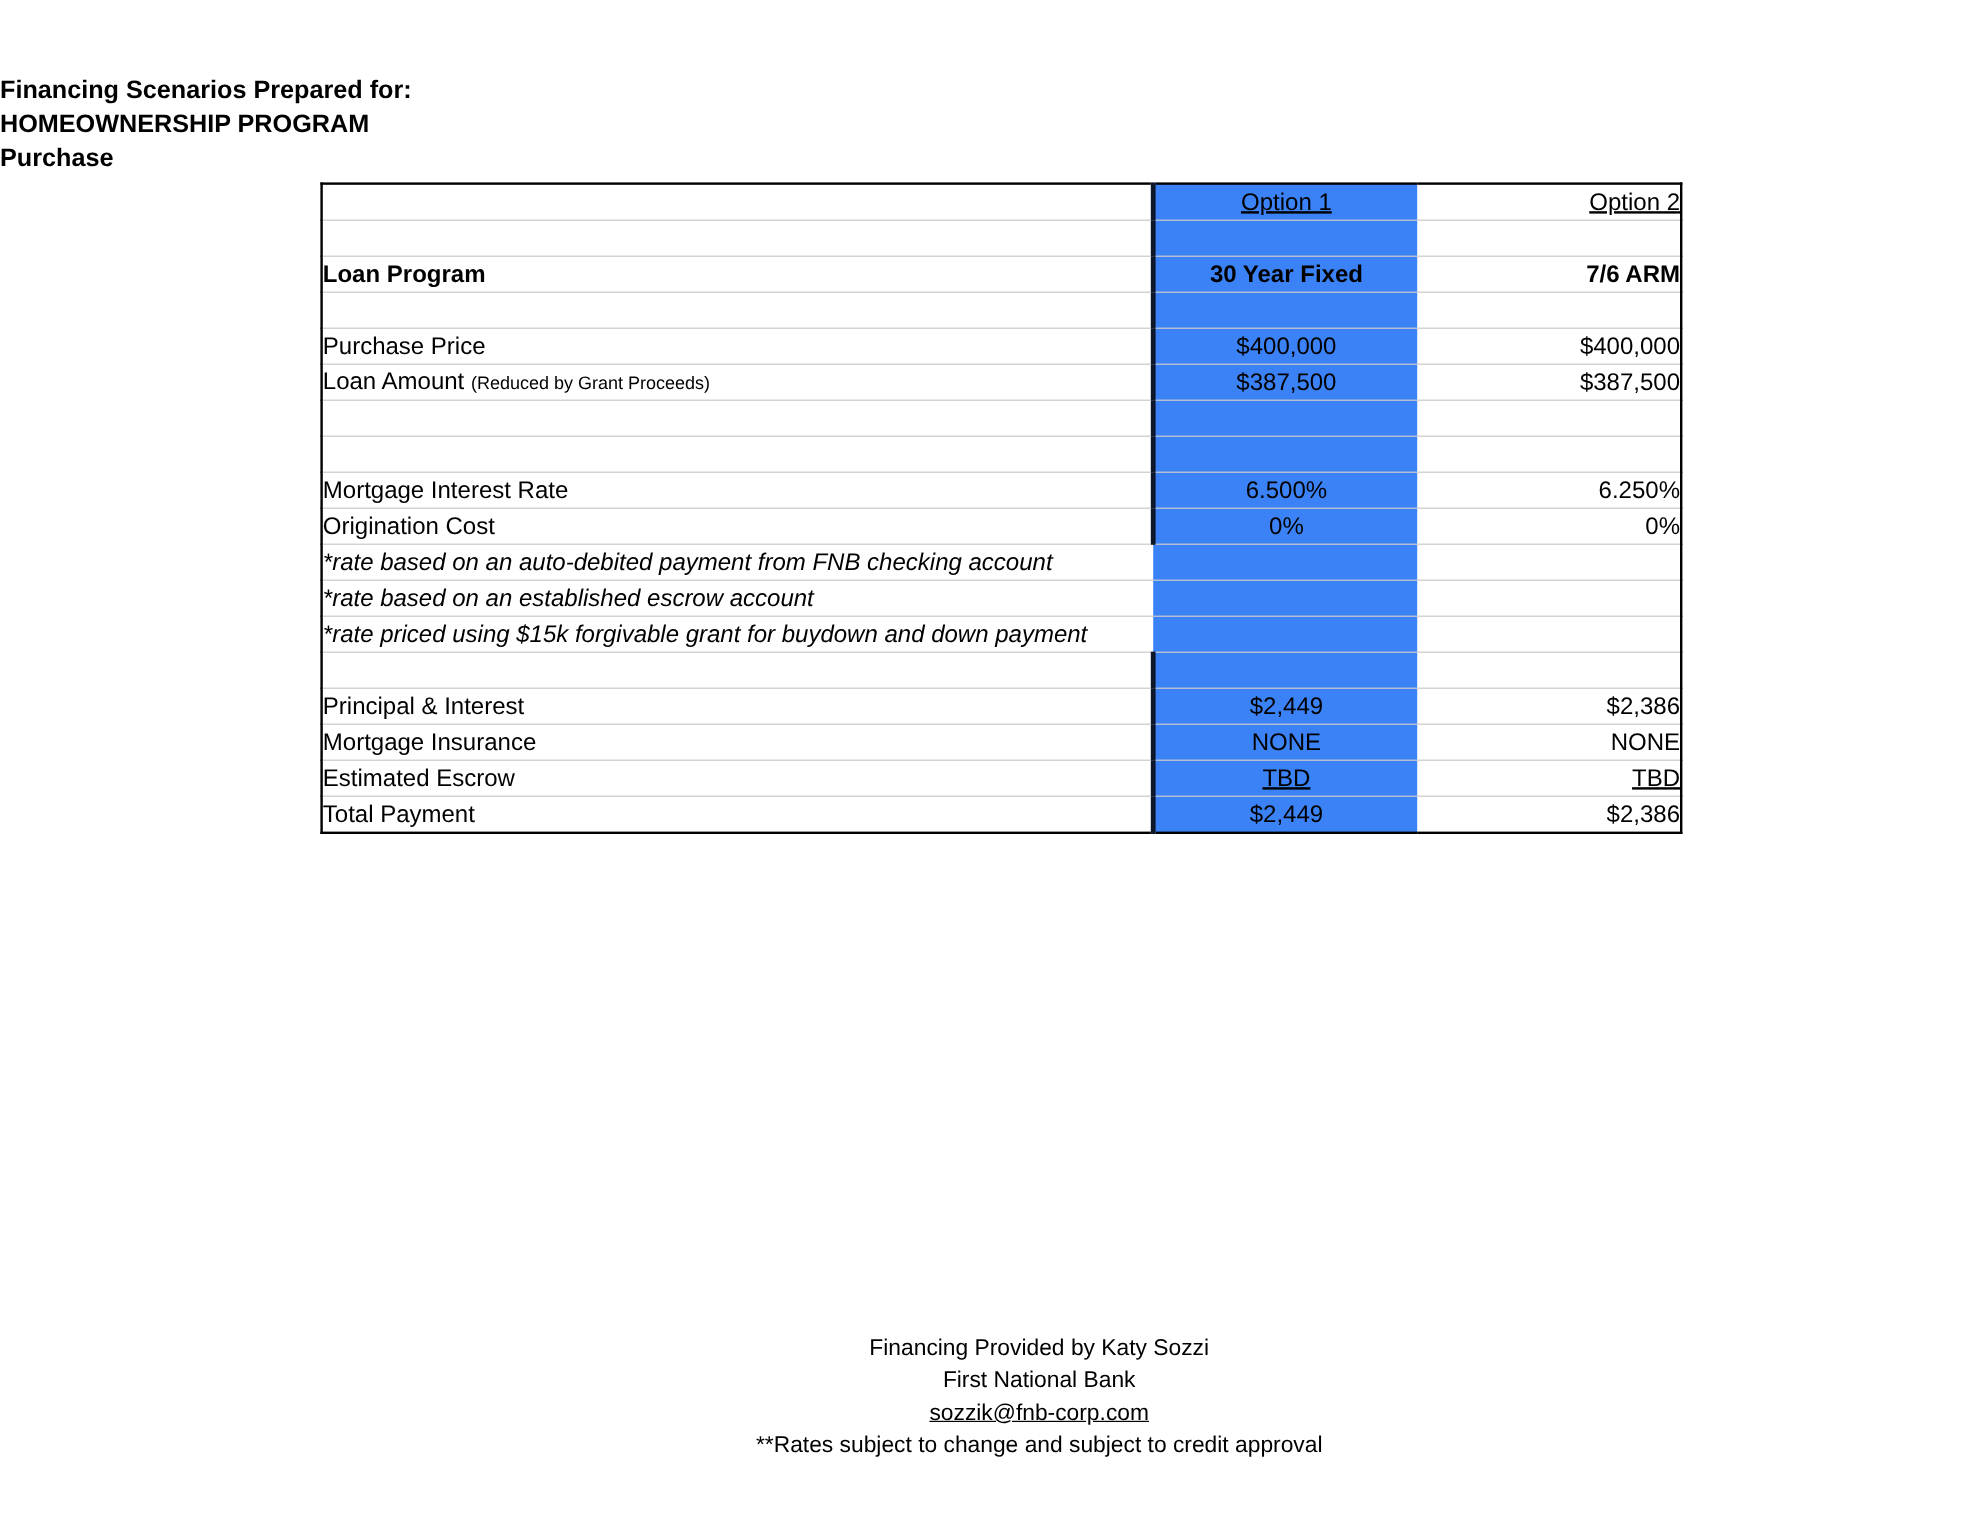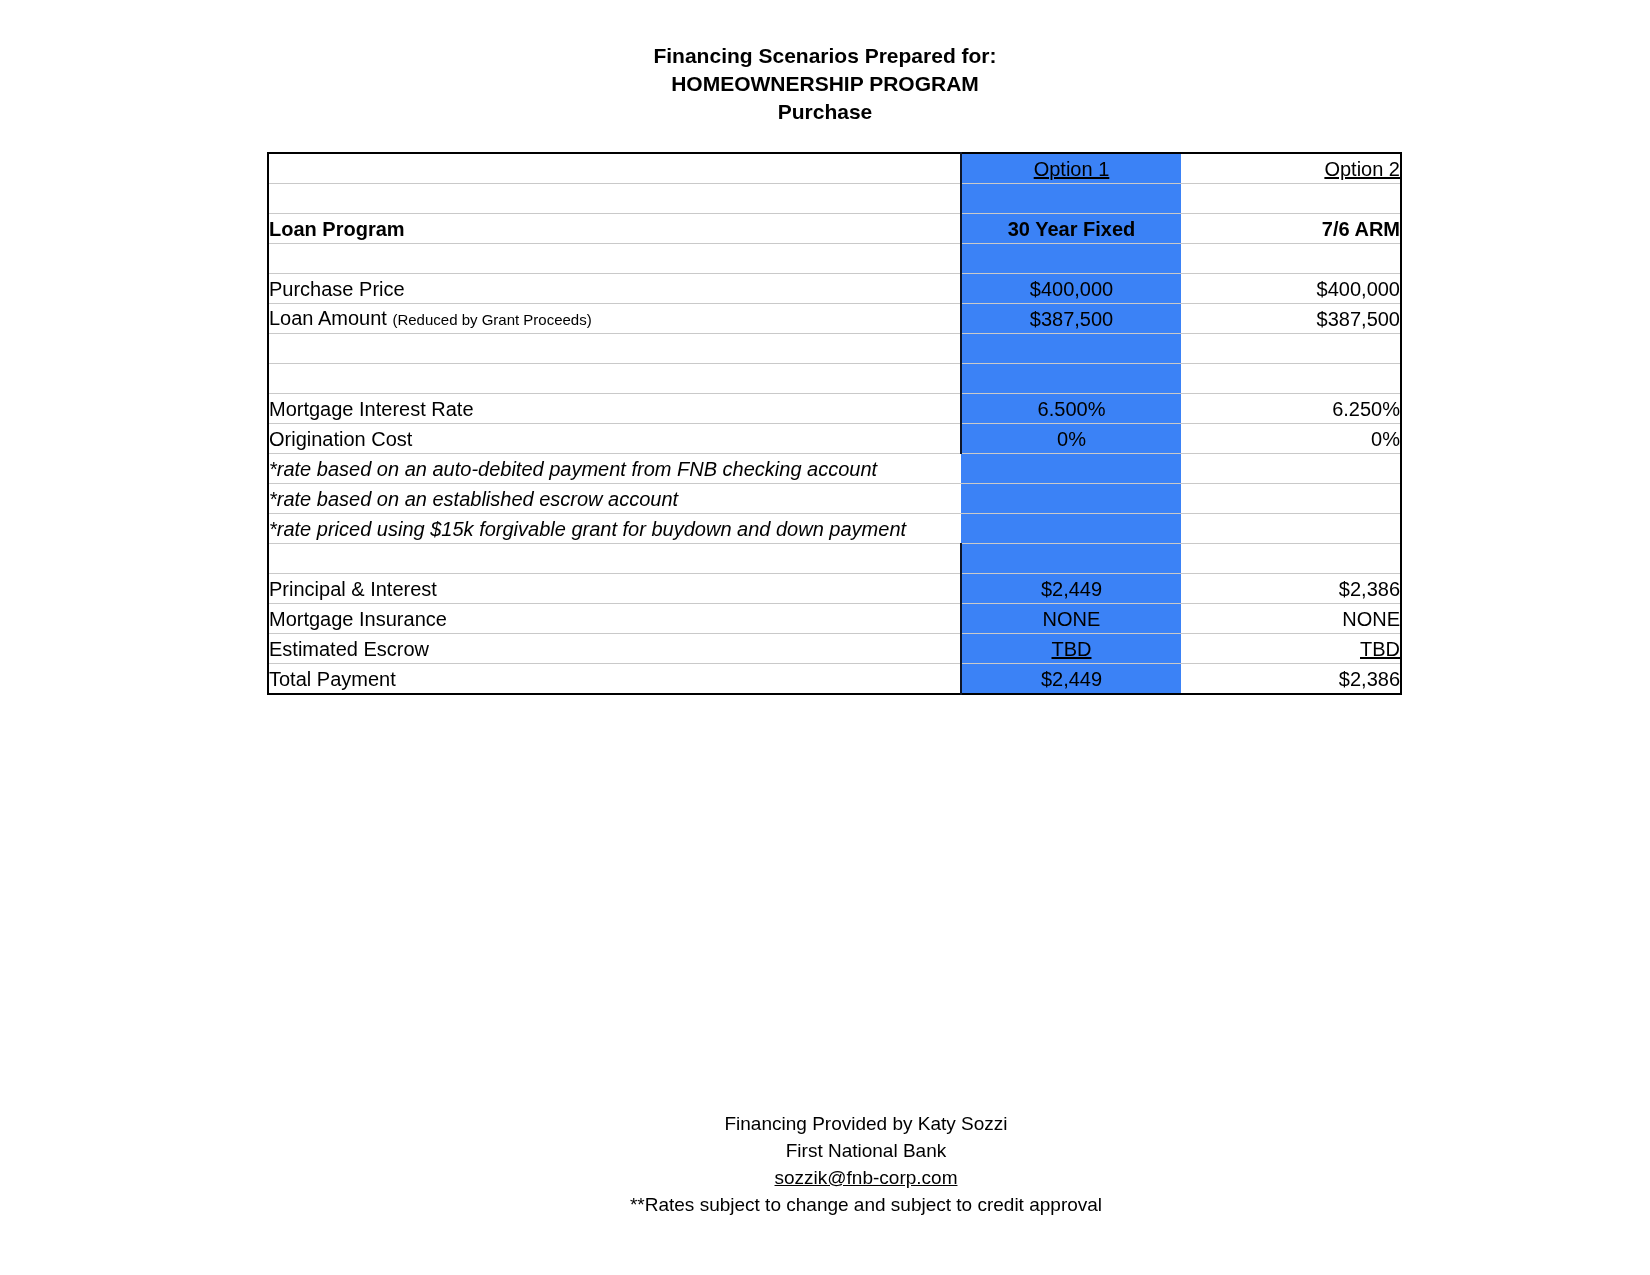--- a/index.html
+++ b/index.html
@@ -11,22 +11,21 @@
     width: 1650px;
     height: 1275px;
     font-family: "Liberation Sans", sans-serif;
     color: #000000;
     position: relative;
     overflow: hidden;
   }
 
   
   .header {
-    text-align: center;
-    padding-top: 42px;
+    padding-top: 62px;
   }
   .header-line {
     font-weight: bold;
     font-size: 21px;
     line-height: 28px;
   }
   .header-line.l2 { font-size: 21px; }
   .header-line.l3 { font-size: 21px; }
 
   
@@ -57,21 +56,21 @@
   .col-opt1 {
     background: #3b82f6;
     text-align: center;
   }
   .col-opt2 {
     text-align: right;
     margin-top: 40px;
   }
   .label-cell {
     padding-left: 6px;
-    border-right: 2px solid #0f172a;
+    border-right: 4px solid #0f172a;
     margin-top: 48px;
   }
   .spacer-row td { height: 25px; }
 
   .hdr-opt {
     font-size: 20px;
     text-decoration: underline;
   }
   .bold { font-weight: bold; }
   .small-note {

